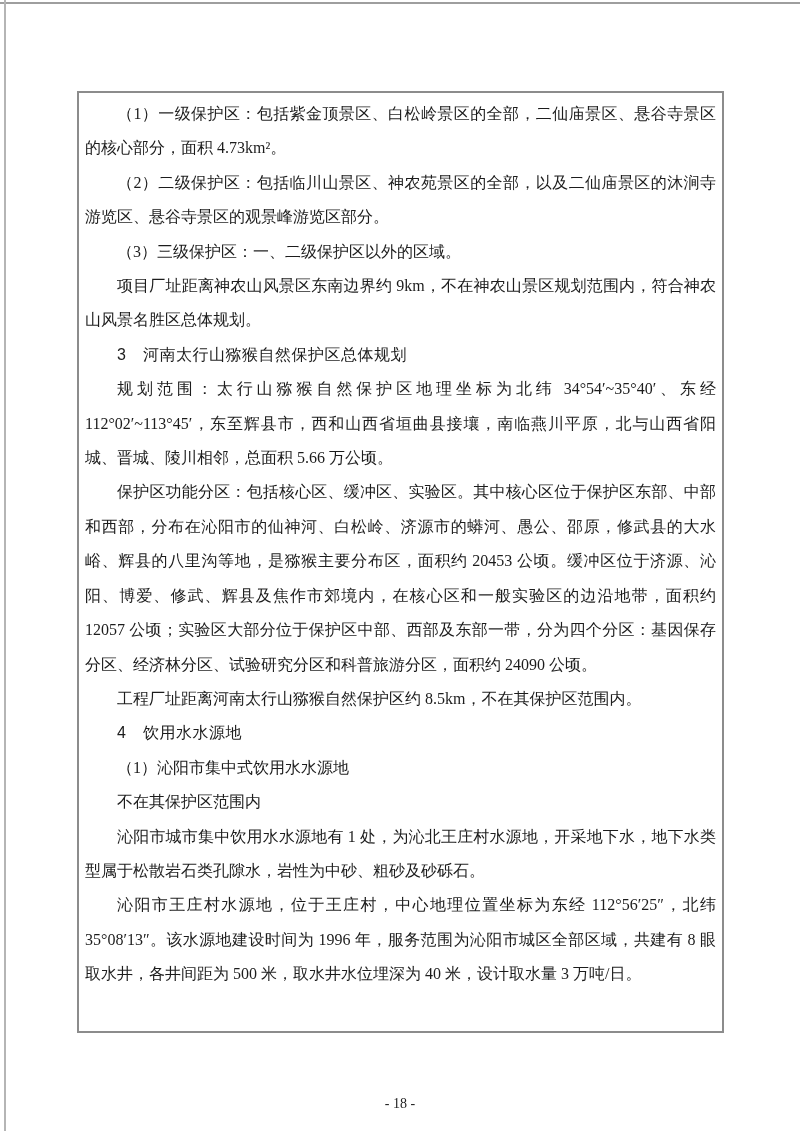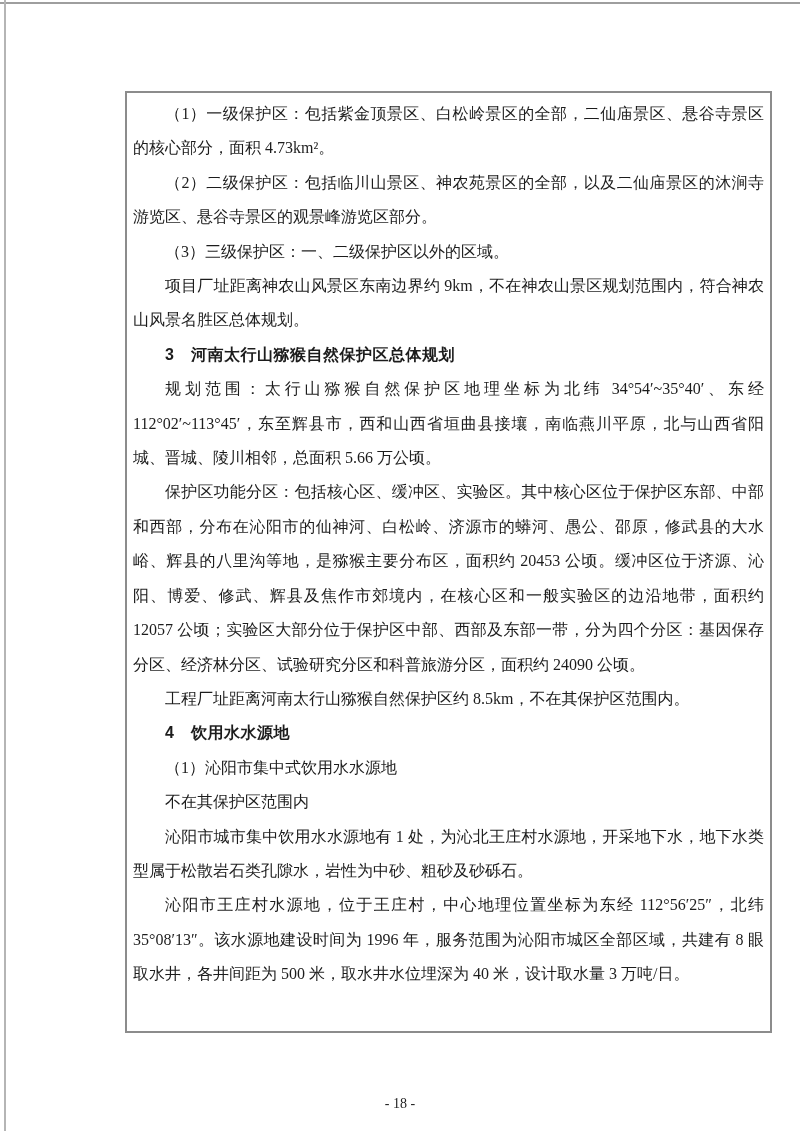--- a/index.html
+++ b/index.html
@@ -35,35 +35,34 @@
     position: absolute;
     left: 77px;
     top: 91px;
     width: 647px;
     height: 942px;
     border: 2px solid #8c8c8c;
     box-sizing: border-box;
     padding: 4px 6px 11px 6px;
     overflow: hidden;
     background: #ffffff;
-    margin-left: 48px;
   }
   .doc-body p {
     margin: 0;
     font-size: 16px;
     line-height: 34.4px;
     text-align: justify;
   }
   .body-para {
     text-indent: 2em;
   }
   .heading {
     text-indent: 2em;
     font-family: "Liberation Sans", "DejaVu Sans", sans-serif;
-    font-weight: bold;
+    font-weight: normal;
     letter-spacing: 0.5px;
   }
   .page-footer {
     position: absolute;
     top: 1096px;
     left: 0;
     width: 800px;
     text-align: center;
     font-size: 14px;
     color: #222222;

